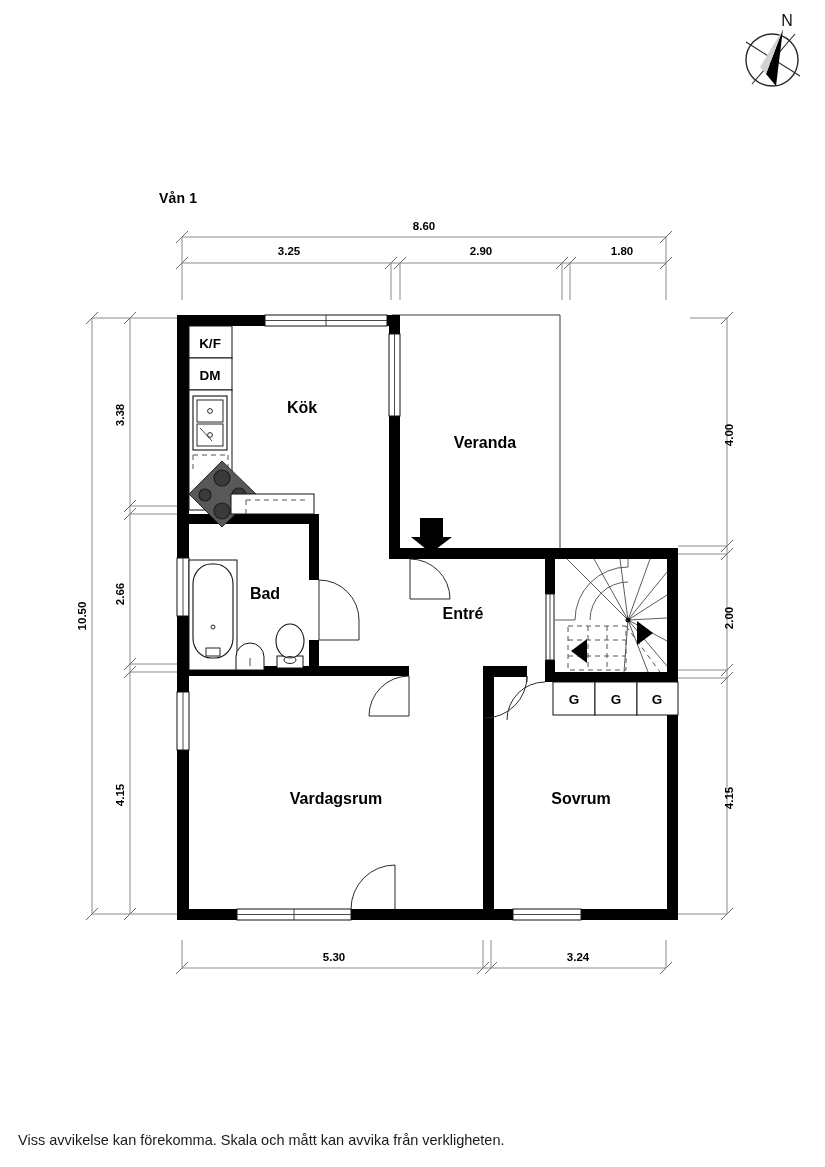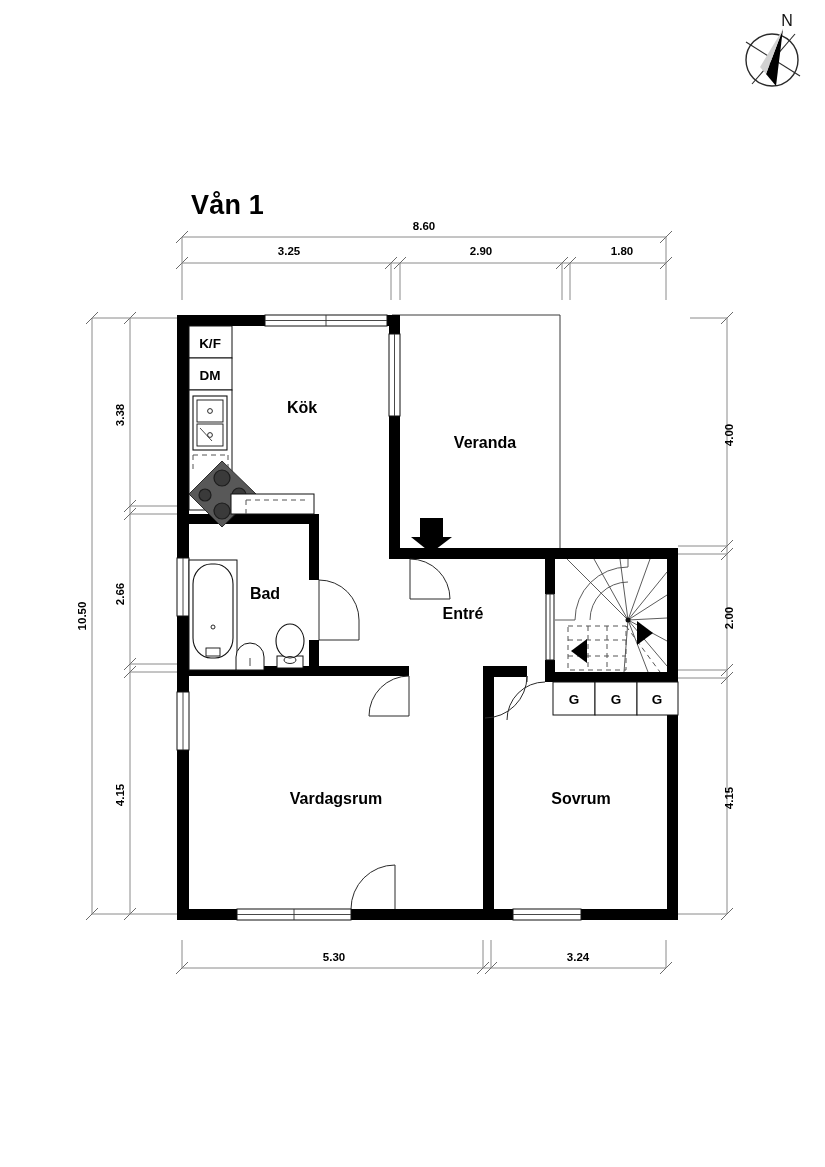--- a/index.html
+++ b/index.html
@@ -22,23 +22,23 @@
     height: 1167px;
   }
   svg.plan {
     position: absolute;
     left: 0; top: 0;
     width: 825px;
     height: 1167px;
   }
   .floor-title {
     position: absolute;
-    left: 191px;
+    left: 159px;
     top: 190px;
-    font-size: 27px;
+    font-size: 14px;
     font-weight: bold;
     letter-spacing: 0.2px;
   }
   .disclaimer {
     position: absolute;
     left: 18px;
     top: 1132px;
     font-size: 14.5px;
     font-weight: 400;
     color: #1a1a1a;
@@ -74,20 +74,21 @@
   .dashline { stroke: #555; stroke-width: 1; fill: none; stroke-dasharray: 5 4; }
   .stairline { stroke: #4a4a4a; stroke-width: 0.9; fill: none; }
   .doorarc { stroke: #2a2a2a; stroke-width: 1; fill: none; }
 </style>
 </head>
 <body>
 
 <div id="plan-root">
 
   <div class="floor-title">Vån 1</div>
+  <div class="disclaimer">Viss avvikelse kan förekomma. Skala och mått kan avvika från verkligheten.</div>
 
   <svg class="plan" viewBox="0 0 825 1167" xmlns="http://www.w3.org/2000/svg">
 
     <g>
       <circle cx="772" cy="60" r="26" fill="none" stroke="#2a2a2a" stroke-width="1.4"></circle>
       <line x1="746" y1="42" x2="800" y2="76" stroke="#2a2a2a" stroke-width="1.1"></line>
       <line x1="752" y1="84" x2="795" y2="34" stroke="#2a2a2a" stroke-width="1.1"></line>
       <polygon points="783,29 776,86 766,74" fill="#000000"></polygon>
       <polygon points="783,29 766,74 760,67" fill="#d2d2d2"></polygon>
       <text class="compass-n" x="787" y="26" text-anchor="middle">N</text>

